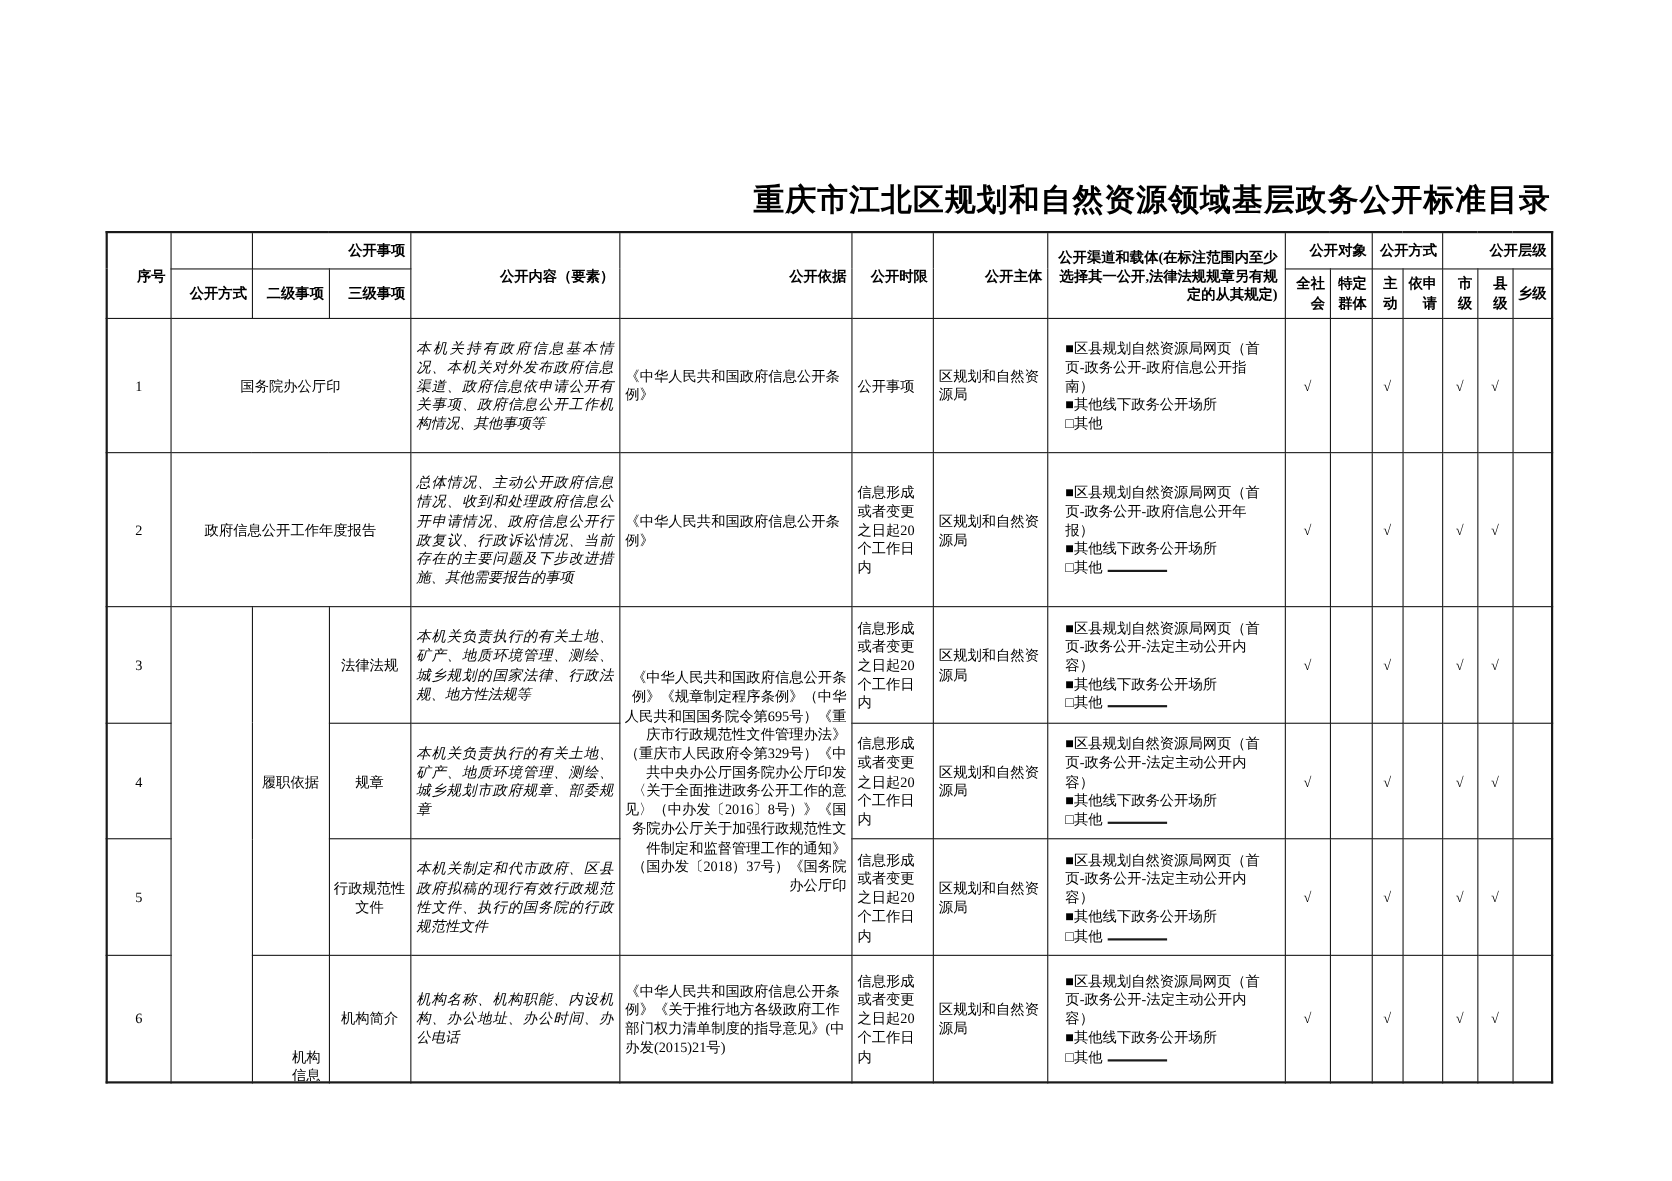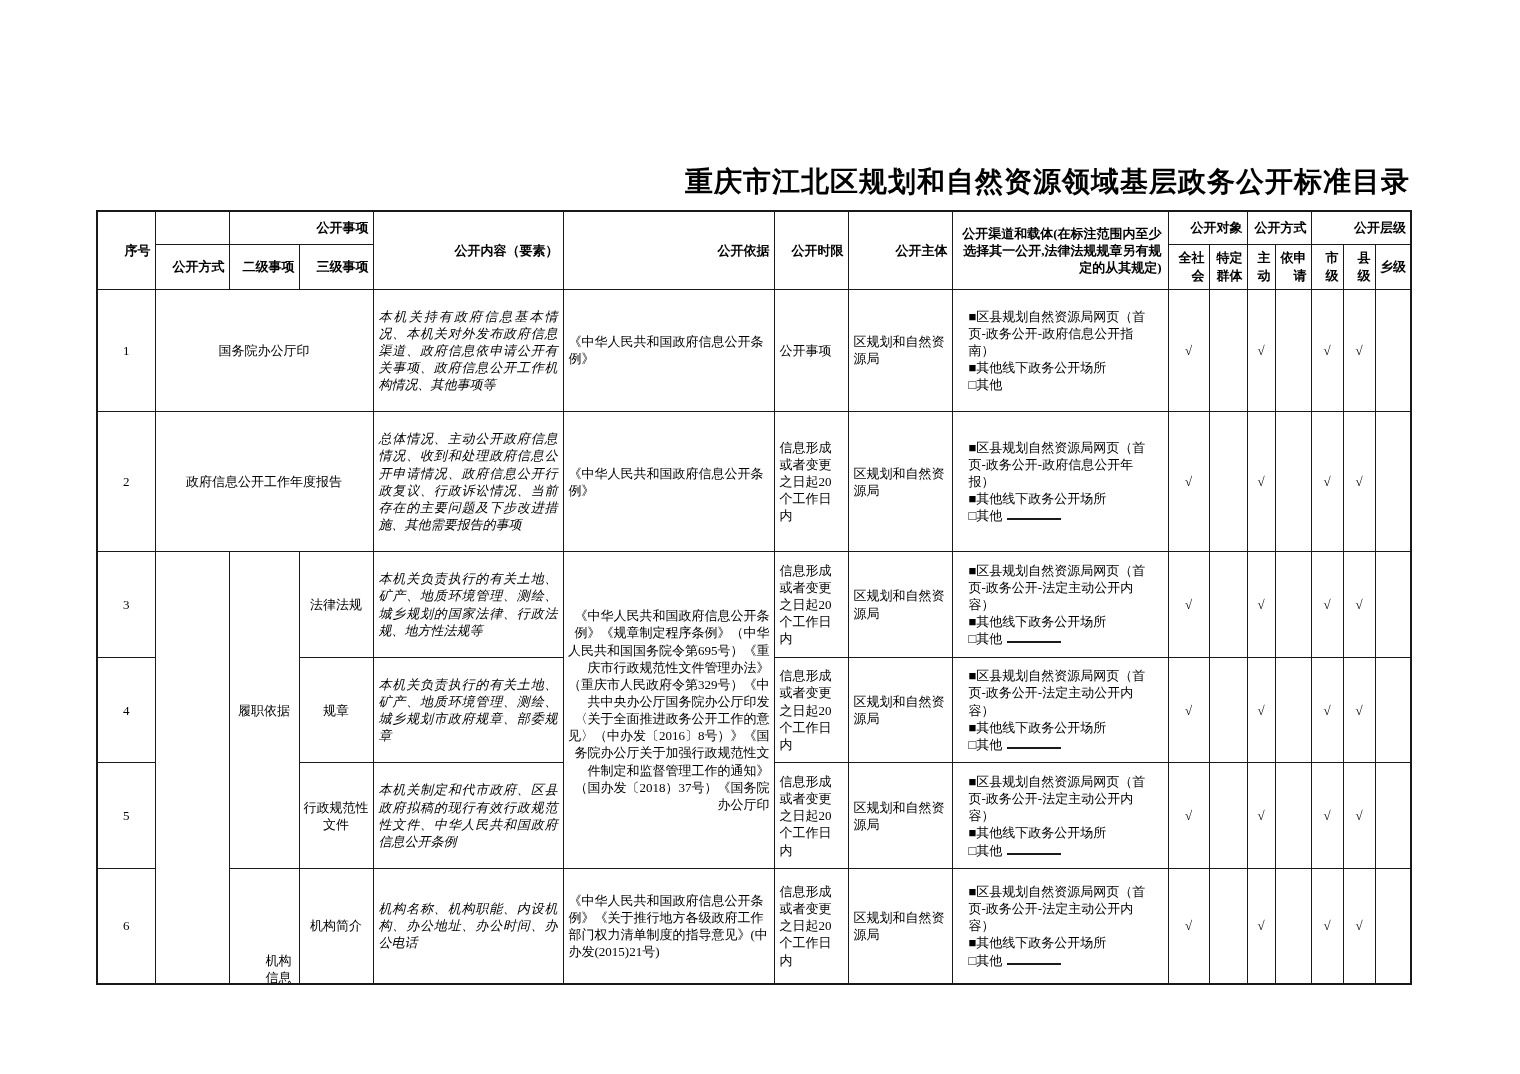--- a/index.html
+++ b/index.html
@@ -170,21 +170,21 @@
       <td class="c">√</td>
       <td class="c"></td>
       <td class="c">√</td>
       <td class="c">√</td>
       <td class="c"></td>
     </tr>
 
     <tr style="height:67px">
       <td class="c">5</td>
       <td class="c">行政规范性文件</td>
-      <td class="content">本机关制定和代市政府、区县政府拟稿的现行有效行政规范性文件、中华人民共和国政府信息公开条例</td>
+      <td class="content">本机关制定和代市政府、区县政府拟稿的现行有效行政规范性文件、执行的国务院的行政规范性文件</td>
       <td class="left">信息形成或者变更之日起20个工作日内</td>
       <td class="left">区规划和自然资源局</td>
       <td class="channel">
         <div>■区县规划自然资源局网页（首页-政务公开-法定主动公开内容）</div>
         <div>■其他线下政务公开场所</div>
         <div><span>□其他</span><span class="uline"></span></div>
       </td>
       <td class="c">√</td>
       <td class="c"></td>
       <td class="c">√</td>

